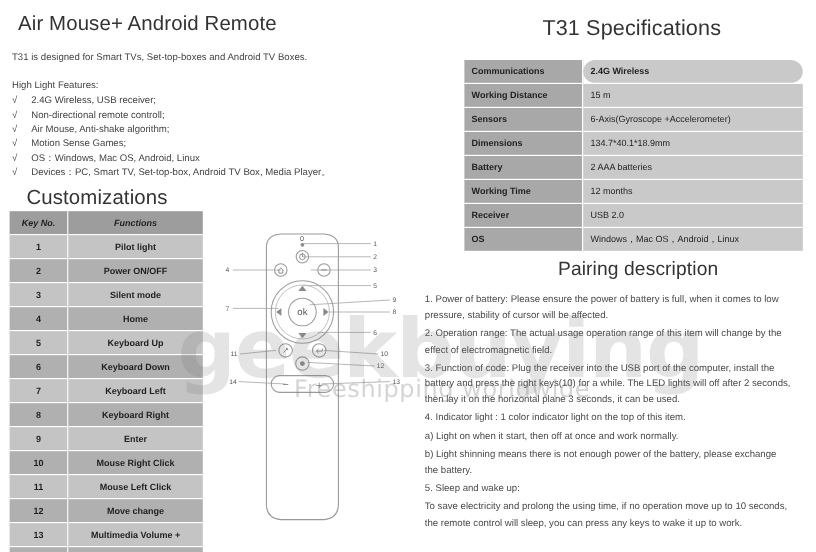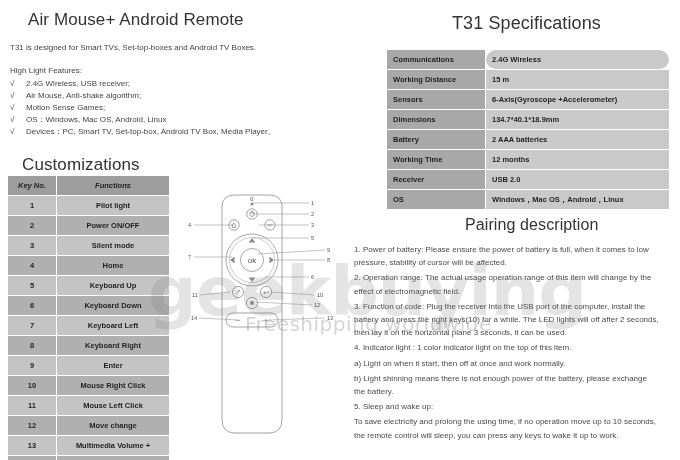--- a/index.html
+++ b/index.html
@@ -49,21 +49,21 @@
 
   
   .h-main {
     position: absolute;
     font-size: 17px;
     font-weight: normal;
     color: #333;
     letter-spacing: 0.1px;
     white-space: nowrap;
   }
-  #title-left { left: 28px; top: 10px; }
+  #title-left { left: 15px; top: 10px; }
   #title-specs { left: 452px; top: 13px; font-size: 18px; }
   #title-custom { left: 22px; top: 155px; font-size: 17px; }
   #title-pairing { left: 465px; top: 216px; font-size: 16px; }
 
   .intro {
     position: absolute;
     left: 10px; top: 43px;
     font-size: 8px;
     color: #444;
     white-space: nowrap;
@@ -142,21 +142,21 @@
     color: #1f1f1f;
   }
   #specs-table td.k {
     width: 86px;
     background: #a8a8a8;
     font-weight: bold;
     border-right: 1px solid #ffffff;
   }
   #specs-table td.v {
     background: #c9c9c9;
-    font-weight: bold;
+    font-weight: normal;
   }
   #specs-table tr:first-child td.v { font-weight: bold; border-radius: 10px; }
 
   
   .pairing {
     position: absolute;
     left: 354px; top: 243px;
     width: 320px;
   }
   .pairing p {
@@ -183,20 +183,21 @@
     <div class="wm-main">geekbuying</div>
     <div class="wm-sub">Freeshipping worldwide</div>
   </div>
 
   <div class="h-main" id="title-left">Air Mouse+ Android Remote</div>
   <div class="intro">T31 is designed for Smart TVs, Set-top-boxes and  Android TV Boxes.</div>
   <div class="feat-title">High Light Features:</div>
 
   <ul class="feat-list">
     <li><span class="ck">√</span><span>2.4G Wireless, USB receiver;</span></li>
+    <li><span class="ck">√</span><span>Non-directional remote controll;</span></li>
     <li><span class="ck">√</span><span>Air Mouse, Anti-shake algorithm;</span></li>
     <li><span class="ck">√</span><span>Motion Sense Games;</span></li>
     <li><span class="ck">√</span><span>OS：Windows, Mac OS, Android, Linux</span></li>
     <li><span class="ck">√</span><span>Devices：PC, Smart TV, Set-top-box, Android TV Box, Media Player。</span></li>
   </ul>
 
   <div class="h-main" id="title-custom">Customizations</div>
 
   <table id="customizations-table">
     <thead>

